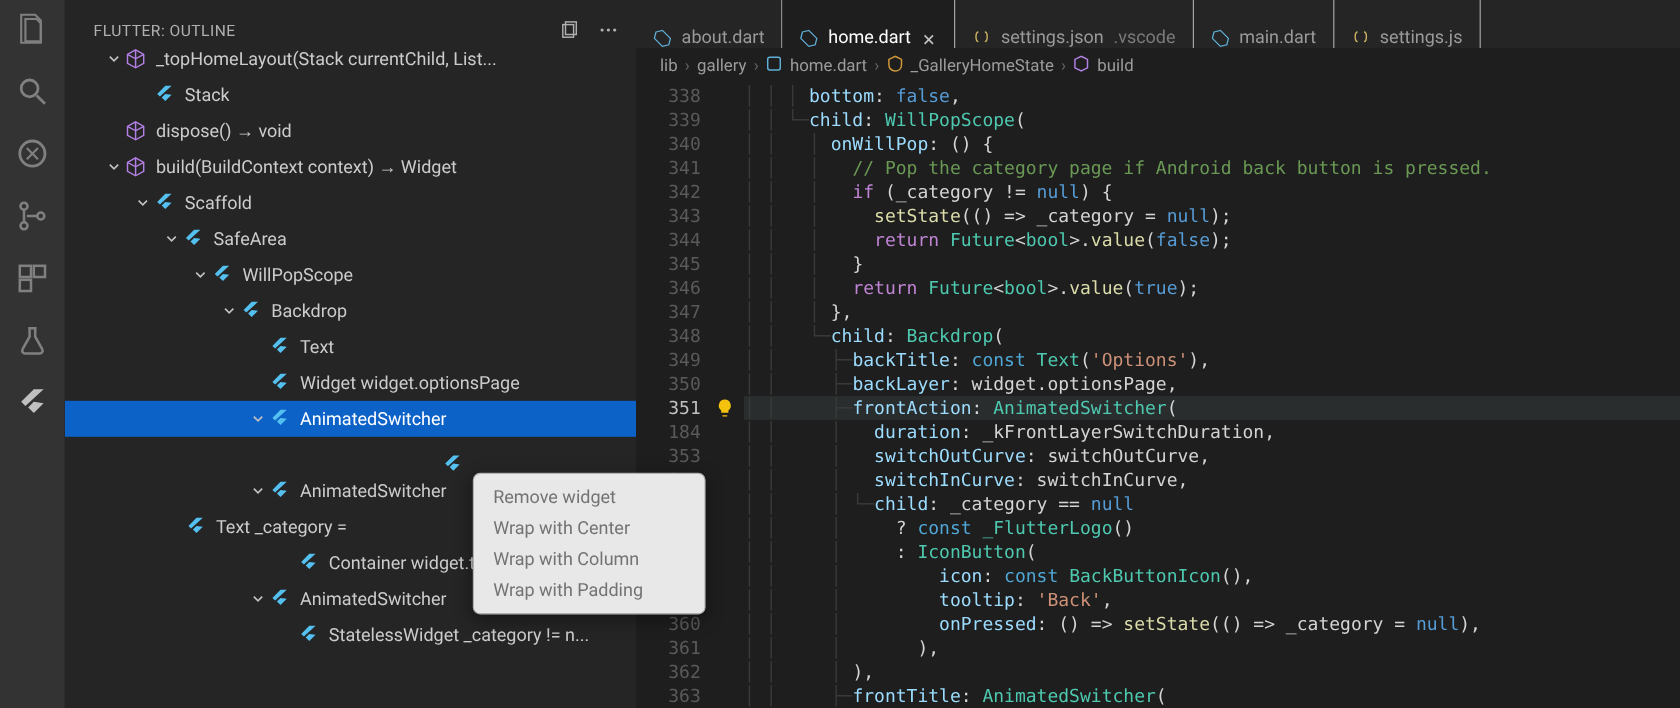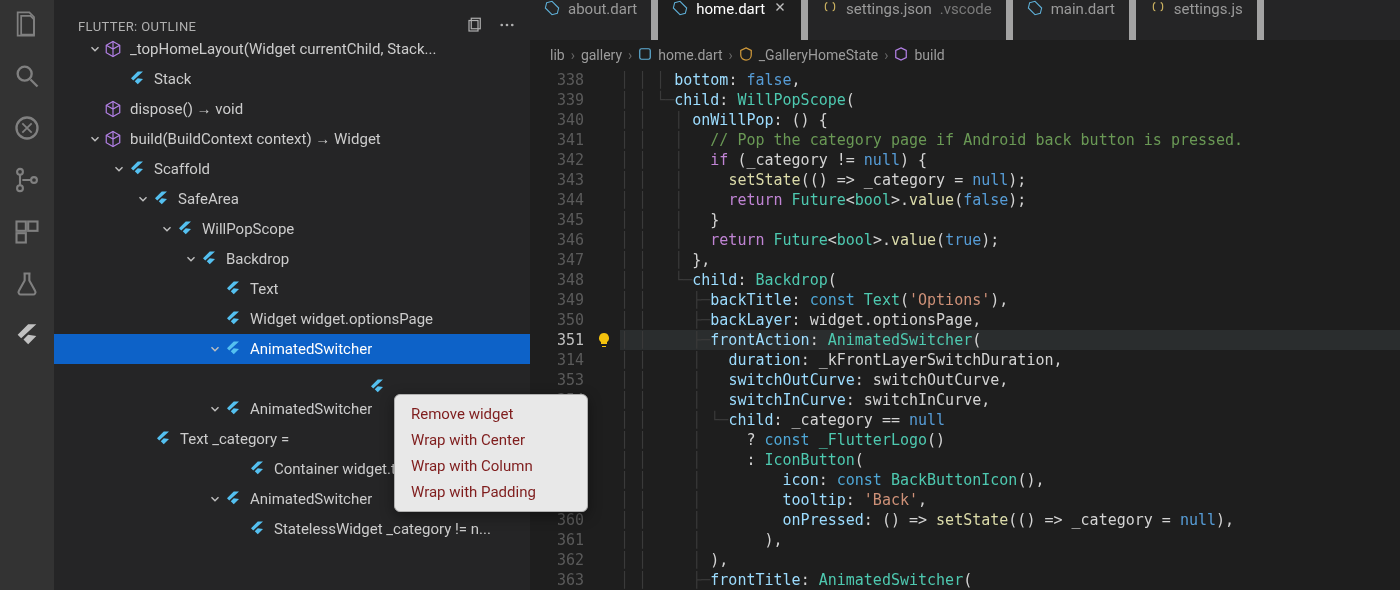--- a/index.html
+++ b/index.html
@@ -49,21 +49,21 @@
   .chev { width: 14px; height: 14px; fill: #c0c0c0; margin-right: 2px; flex-shrink:0; }
   .chev.none { visibility: hidden; }
   .icon-box { width: 18px; height: 18px; margin-right: 8px; flex-shrink:0; display:flex; align-items:center; justify-content:center;}
   .icon-box svg { width: 18px; height: 18px; }
   .flutter-blue { fill: #54c0f0; }
   .label { color: #cccccc; overflow: hidden; text-overflow: ellipsis; }
 
   .editor { flex: 1; background: #1e1e1e; display: flex; flex-direction: column; overflow:hidden; }
 
   .tabs { display: flex; height: 40px; background: #252526; }
-  .tab { display: flex; align-items: flex-start; padding: 0 14px; font-size: 15px; color: #9a9a9a; border-right:7px solid #a3a3a3; cursor:pointer; gap: 8px;}
+  .tab { display: flex; align-items: flex-end; padding: 0 14px; font-size: 15px; color: #9a9a9a; border-right:1px solid #a3a3a3; cursor:pointer; gap: 8px;}
   .tab.active { background: #1e1e1e; color: #ffffff; }
   .tab svg { width: 16px; height: 16px; }
   .dart-icon { fill: #5fb0d8; }
   .json-icon { fill: #c9b060; }
   .tab .close { width:14px; height:14px; fill:#c0c0c0; }
 
   .breadcrumb { display: flex; align-items: center; height: 30px; padding: 0 20px; font-size: 14px; color: #9c9c9c; gap: 6px; }
   .breadcrumb .sep { color: #666; }
   .breadcrumb svg { width: 14px; height: 14px; }
 
@@ -92,21 +92,21 @@
   .context-menu {
     position: absolute;
     left: 394px;
     top: 394px;
     background: #e8e8e8;
     border: 1px solid #b0b0b0;
     border-radius: 6px;
     box-shadow: 0 4px 14px rgba(0,0,0,.4);
     padding: 6px 0;
     font-size: 15px;
-    color: #7f1d1d;
+    color: #737373;
     min-width: 194px;
   }
   .context-menu .cm-item { padding: 4px 16px; cursor: pointer; }
 </style>
 </head>
 <body>
 
 <div class="activity-bar">
   <svg class="ab-icon" viewBox="0 0 24 24">
       <path d="M4 2h10l4 4v16H4z" fill="none" stroke="#808080" stroke-width="1.5"></path>
@@ -157,21 +157,21 @@
       <div class="tree-row" style="padding-left: 34px;">
         <svg class="chev" viewBox="0 0 16 16">
           <path d="M4 6l4 4 4-4" fill="none" stroke="#c0c0c0" stroke-width="1.6"></path>
         </svg>
         <span class="icon-box">
           <svg viewBox="0 0 24 24">
             <path d="M12 2l9 5v10l-9 5-9-5V7z" fill="none" stroke="#b380e6" stroke-width="1.6"></path>
             <path d="M12 2v20M3 7l9 5 9-5" fill="none" stroke="#b380e6" stroke-width="1.6"></path>
           </svg>
         </span>
-        <span class="label">_topHomeLayout(Widget currentChild, Stack...</span>
+        <span class="label">_topHomeLayout(Stack currentChild, List...</span>
       </div>
       <div class="tree-row" style="padding-left: 58px;">
         <svg class="chev none"></svg>
         <span class="icon-box">
           <svg class="flutter-blue" viewBox="0 0 24 24">
             <path d="M13 2L4 11l3 3L20 2zM13 11l-4 4 4 4 7-7z"></path>
           </svg>
         </span>
         <span class="label">Stack</span>
       </div>
@@ -397,21 +397,21 @@
         <div class="gln">342</div>
         <div class="gln">343</div>
         <div class="gln">344</div>
         <div class="gln">345</div>
         <div class="gln">346</div>
         <div class="gln">347</div>
         <div class="gln">348</div>
         <div class="gln">349</div>
         <div class="gln">350</div>
         <div class="gln hl">351</div>
-        <div class="gln">314</div>
+        <div class="gln">184</div>
         <div class="gln">353</div>
         <div class="gln">354</div>
         <div class="gln">355</div>
         <div class="gln">356</div>
         <div class="gln">357</div>
         <div class="gln">358</div>
         <div class="gln">359</div>
         <div class="gln">360</div>
         <div class="gln">361</div>
         <div class="gln">362</div>

